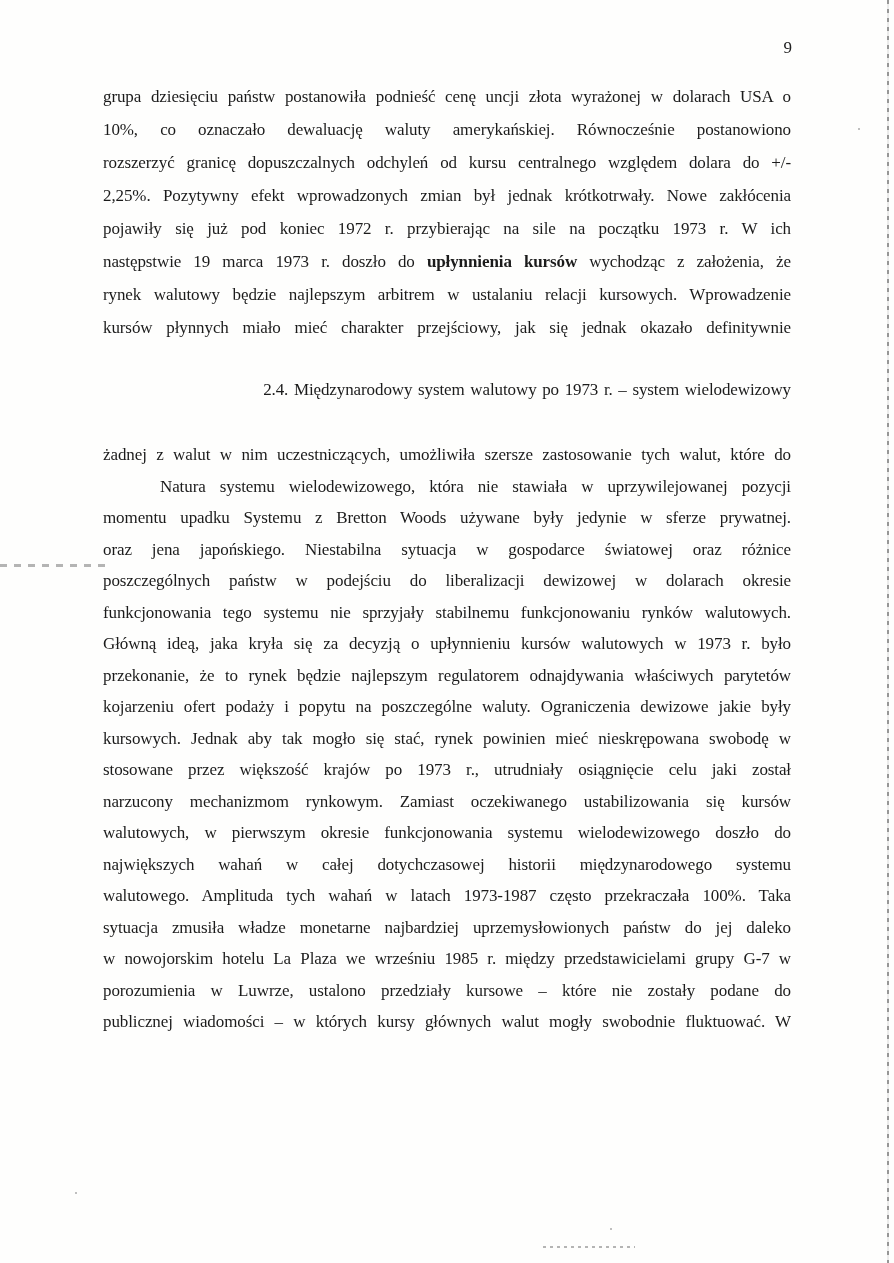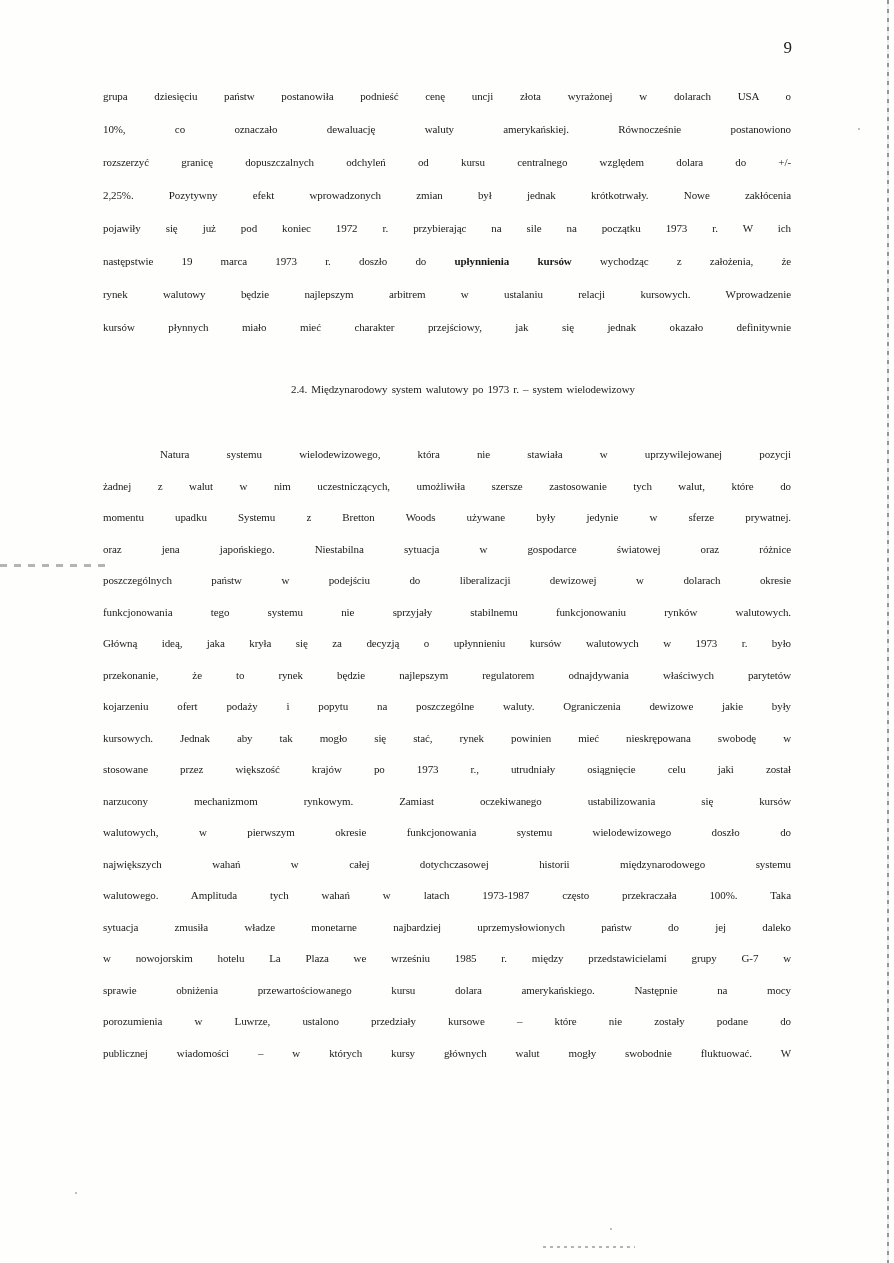--- a/index.html
+++ b/index.html
@@ -24,42 +24,42 @@
   }
   .content {
     position: absolute;
     left: 103px;
     top: 80px;
     width: 688px;
   }
   .paragraph { margin: 0; }
   .line {
     text-align: justify;
-    font-size: 11px;
+    font-size: 17px;
     letter-spacing: -0.1px;
     word-spacing: 1.5px;
     height: 33px;
     line-height: 33px;
     overflow: hidden;
     white-space: normal;
   }
   
   .line.stretch::after {
     content: "";
     display: inline-block;
     width: 100%;
     height: 0;
   }
   .line.indent { text-indent: 57px; }
   .paragraph.heading {
     margin-top: 29px;
     margin-bottom: 33px;
   }
   .paragraph.heading .line {
-    text-align: center;
+    text-align: right;
     text-indent: 32px;
   }
   .paragraph[data-idx="2"] .line {
     height: 31.5px;
     line-height: 31.5px;
   }
   .bold { font-weight: bold; }
 
   
   .artifact { position: absolute; pointer-events: none; }
@@ -108,38 +108,37 @@
         <div class="line stretch"><span>2,25%. Pozytywny efekt wprowadzonych zmian był jednak krótkotrwały. Nowe zakłócenia</span></div>
         <div class="line stretch"><span>pojawiły się już pod koniec 1972 r. przybierając na sile na początku 1973 r. W ich</span></div>
         <div class="line stretch"><span>następstwie 19 marca 1973 r. doszło do </span><span class="bold">upłynnienia kursów</span><span> wychodząc z założenia, że</span></div>
         <div class="line stretch"><span>rynek walutowy będzie najlepszym arbitrem w ustalaniu relacji kursowych. Wprowadzenie</span></div>
         <div class="line stretch"><span>kursów płynnych miało mieć charakter przejściowy, jak się jednak okazało definitywnie</span></div>
       </div>
       <div class="paragraph heading" data-idx="1">
         <div class="line"><span>2.4. Międzynarodowy system walutowy po 1973 r. – system wielodewizowy</span></div>
       </div>
       <div class="paragraph body" data-idx="2">
+        <div class="line stretch"><span>żadnej z walut w nim uczestniczących, umożliwiła szersze zastosowanie tych walut, które do</span></div>
         <div class="line stretch indent"><span>Natura systemu wielodewizowego, która nie stawiała w uprzywilejowanej pozycji</span></div>
-        <div class="line stretch"><span>żadnej z walut w nim uczestniczących, umożliwiła szersze zastosowanie tych walut, które do</span></div>
         <div class="line stretch"><span>momentu upadku Systemu z Bretton Woods używane były jedynie w sferze prywatnej.</span></div>
         <div class="line stretch"><span>oraz jena japońskiego. Niestabilna sytuacja w gospodarce światowej oraz różnice</span></div>
         <div class="line stretch"><span>poszczególnych państw w podejściu do liberalizacji dewizowej w dolarach okresie</span></div>
         <div class="line stretch"><span>funkcjonowania tego systemu nie sprzyjały stabilnemu funkcjonowaniu rynków walutowych.</span></div>
         <div class="line stretch"><span>Główną ideą, jaka kryła się za decyzją o upłynnieniu kursów walutowych w 1973 r. było</span></div>
         <div class="line stretch"><span>przekonanie, że to rynek będzie najlepszym regulatorem odnajdywania właściwych parytetów</span></div>
         <div class="line stretch"><span>kojarzeniu ofert podaży i popytu na poszczególne waluty. Ograniczenia dewizowe jakie były</span></div>
         <div class="line stretch"><span>kursowych. Jednak aby tak mogło się stać, rynek powinien mieć nieskrępowana swobodę w</span></div>
         <div class="line stretch"><span>stosowane przez większość krajów po 1973 r., utrudniały osiągnięcie celu jaki został</span></div>
         <div class="line stretch"><span>narzucony mechanizmom rynkowym. Zamiast oczekiwanego ustabilizowania się kursów</span></div>
         <div class="line stretch"><span>walutowych, w pierwszym okresie funkcjonowania systemu wielodewizowego doszło do</span></div>
         <div class="line stretch"><span>największych wahań w całej dotychczasowej historii międzynarodowego systemu</span></div>
         <div class="line stretch"><span>walutowego. Amplituda tych wahań w latach 1973-1987 często przekraczała 100%. Taka</span></div>
         <div class="line stretch"><span>sytuacja zmusiła władze monetarne najbardziej uprzemysłowionych państw do jej daleko</span></div>
         <div class="line stretch"><span>w nowojorskim hotelu La Plaza we wrześniu 1985 r. między przedstawicielami grupy G-7 w</span></div>
-        <div class="line stretch"><span>sprawie obniżenia przewartościowanego kursu dolara amerykańskiego. Następnie na mocy</span></div>
         <div class="line stretch"><span>porozumienia w Luwrze, ustalono przedziały kursowe – które nie zostały podane do</span></div>
         <div class="line stretch"><span>publicznej wiadomości – w których kursy głównych walut mogły swobodnie fluktuować. W</span></div>
       </div>
     </div>
   <div class="artifact artifact-right"></div>
   <div class="artifact artifact-left-dash"></div>
   <div class="artifact artifact-bottom-dots"></div>
   <div class="speck s1"></div>
   <div class="speck s2"></div>
   <div class="speck s3"></div>

